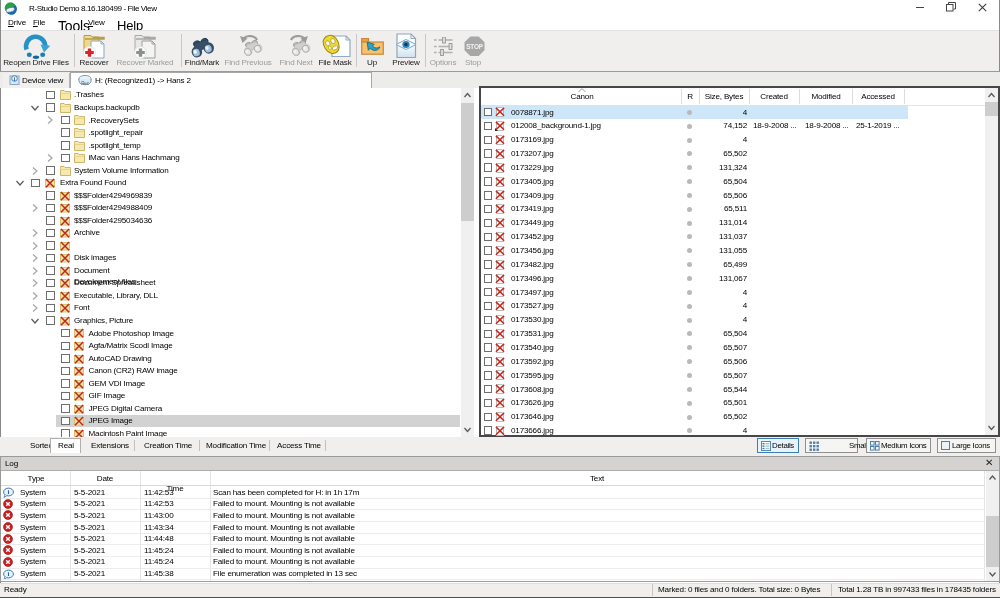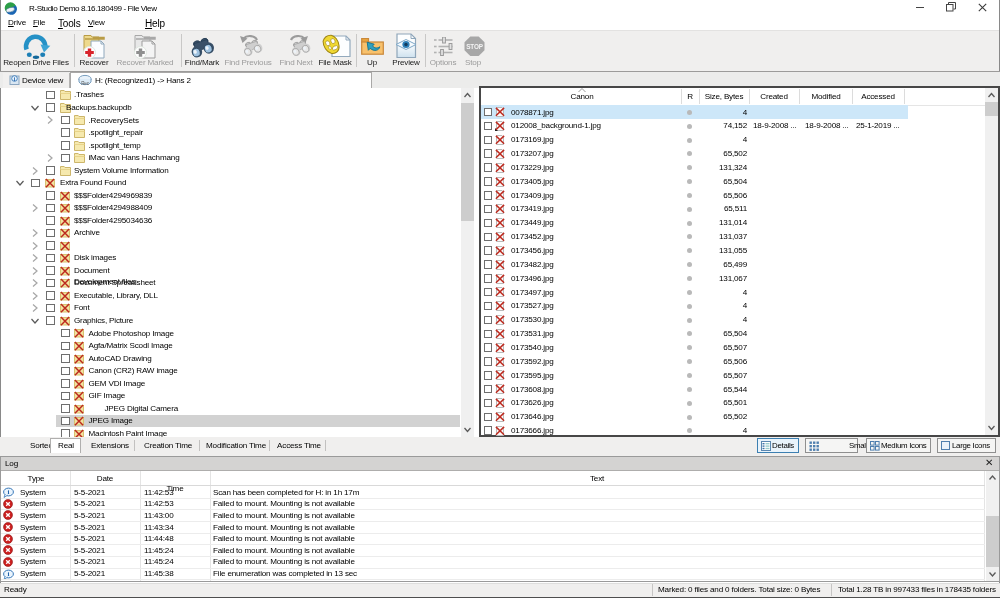--- a/index.html
+++ b/index.html
@@ -17,23 +17,23 @@
 <div class="ab" style="left:916px;top:7px;width:8px;height:1.2px;background:#444"></div>
 <svg width="10" height="10" viewBox="0 0 10 10" style="position:absolute;left:946px;top:2px;">
     <rect x="0.5" y="2.5" width="6.5" height="6.5" fill="#fff" stroke="#444" stroke-width="1"></rect>
     <path d="M2.5 2.5 L2.5 0.5 L9.5 0.5 L9.5 7 L7.5 7" fill="none" stroke="#444" stroke-width="1"></path>
   </svg>
 <svg width="9" height="9" viewBox="0 0 9 9" style="position:absolute;left:978px;top:3px;">
     <path d="M0.8 0.8 L8.2 8.2 M8.2 0.8 L0.8 8.2" stroke="#3c3c3c" stroke-width="1.1"></path>
   </svg>
 <div class="tx" style="left:8px;top:18px;font-size:8.1px;"><u>D</u>rive</div>
 <div class="tx" style="left:33px;top:18px;font-size:8.1px;"><u>F</u>ile</div>
-<div class="tx" style="left:58px;top:18px;font-size:10px;"><u>T</u>ools</div>
+<div class="tx" style="left:58px;top:18px;font-size:14px;"><u>T</u>ools</div>
 <div class="tx" style="left:88px;top:18px;font-size:8.1px;"><u>V</u>iew</div>
-<div class="tx" style="left:117px;top:18px;font-size:10px;margin-left:28px;"><u>H</u>elp</div>
+<div class="tx" style="left:117px;top:18px;font-size:13px;"><u>H</u>elp</div>
 <div class="ab" style="left:1px;top:30px;width:998px;height:41px;background:#f0efee;border-top:1px solid #e3e2e1;"></div>
 <div class="ab" style="left:74px;top:34px;width:1px;height:33px;background:#c9c8c7"></div>
 <div class="ab" style="left:181px;top:34px;width:1px;height:33px;background:#c9c8c7"></div>
 <div class="ab" style="left:356px;top:34px;width:1px;height:33px;background:#c9c8c7"></div>
 <div class="ab" style="left:425px;top:34px;width:1px;height:33px;background:#c9c8c7"></div>
 <svg width="29" height="27" viewBox="0 0 29 27" style="position:absolute;left:22px;top:33px;">
     <path d="M4.6 16.5 A 9.6 9.6 0 1 1 23.2 14.5" stroke="#2591c6" stroke-width="4.6" fill="none"></path>
     <path d="M18.5 11.5 L28.3 12.8 L22 19.5 Z" fill="#3ba3d4"></path>
     <ellipse cx="7.3" cy="21.7" rx="2.5" ry="2.3" fill="#1d7fb5"></ellipse>
     <ellipse cx="14" cy="24.3" rx="3.2" ry="1.7" fill="#13689b"></ellipse>
@@ -177,21 +177,21 @@
   </svg>
 <div class="tx" style="left:74px;top:90.4px;">.Trashes</div>
 <svg width="8" height="6" viewBox="0 0 8 6" style="position:absolute;left:31px;top:104.93px;">
     <path d="M0.5 1 L4 5 L7.5 1" stroke="#595959" stroke-width="1.2" fill="none"></path>
   </svg>
 <div style="position:absolute;left:46px;top:103.43px;width:8.5px;height:8.5px;border:1px solid #6e6e6e;background:#fff;box-sizing:border-box"></div>
 <svg width="11" height="10" viewBox="0 0 11 10" style="position:absolute;left:59.5px;top:102.93px;">
     <path d="M0.5 2.5 L0.5 9.5 L10.5 9.5 L10.5 1.5 L4.95 1.5 L4.18 0.5 L0.5 0.5 Z" fill="#f6e9ae" stroke="#cdb66b" stroke-width="1"></path>
     <path d="M0.5 3.5 L10.5 3.5" stroke="#e8d48a" stroke-width="1"></path>
   </svg>
-<div class="tx" style="left:66px;top:102.9px;">Backups.backupdb</div>
+<div class="tx" style="left:74px;top:102.9px;">Backups.backupdb</div>
 <svg width="6" height="8" viewBox="0 0 6 8" style="position:absolute;left:47px;top:116.46000000000001px;">
     <path d="M1 0.5 L5 4 L1 7.5" stroke="#a6a6a6" stroke-width="1.2" fill="none"></path>
   </svg>
 <div style="position:absolute;left:61px;top:115.96000000000001px;width:8.5px;height:8.5px;border:1px solid #6e6e6e;background:#fff;box-sizing:border-box"></div>
 <svg width="11" height="10" viewBox="0 0 11 10" style="position:absolute;left:74px;top:115.46000000000001px;">
     <path d="M0.5 2.5 L0.5 9.5 L10.5 9.5 L10.5 1.5 L4.95 1.5 L4.18 0.5 L0.5 0.5 Z" fill="#f6e9ae" stroke="#cdb66b" stroke-width="1"></path>
     <path d="M0.5 3.5 L10.5 3.5" stroke="#e8d48a" stroke-width="1"></path>
   </svg>
 <div class="tx" style="left:88.5px;top:115.5px;">.RecoverySets</div>
 <div style="position:absolute;left:61px;top:128.49px;width:8.5px;height:8.5px;border:1px solid #6e6e6e;background:#fff;box-sizing:border-box"></div>
@@ -360,21 +360,21 @@
 <svg width="10" height="10" viewBox="0 0 10 10" style="position:absolute;left:74px;top:391.12px;">
     <rect x="0.5" y="1.5" width="9" height="7.5" fill="#f2e3a0" stroke="#d8c070" stroke-width="1"></rect>
     <path d="M0.9 1 L9.1 9.3 M9.1 1 L0.9 9.3" stroke="#bd2a1f" stroke-width="1.5"></path>
   </svg>
 <div class="tx" style="left:88.5px;top:391.1px;">GIF Image</div>
 <div style="position:absolute;left:61px;top:404.15px;width:8.5px;height:8.5px;border:1px solid #6e6e6e;background:#fff;box-sizing:border-box"></div>
 <svg width="10" height="10" viewBox="0 0 10 10" style="position:absolute;left:74px;top:403.65px;">
     <rect x="0.5" y="1.5" width="9" height="7.5" fill="#f2e3a0" stroke="#d8c070" stroke-width="1"></rect>
     <path d="M0.9 1 L9.1 9.3 M9.1 1 L0.9 9.3" stroke="#bd2a1f" stroke-width="1.5"></path>
   </svg>
-<div class="tx" style="left:88.5px;top:403.6px;margin-left:16px;">JPEG Digital Camera</div>
+<div class="tx" style="left:88.5px;top:403.6px;">JPEG Digital Camera</div>
 <div class="ab" style="left:56px;top:414.7px;width:404px;height:12.5px;background:#d2d2d2"></div>
 <div style="position:absolute;left:61px;top:416.67999999999995px;width:8.5px;height:8.5px;border:1px solid #6e6e6e;background:#fff;box-sizing:border-box"></div>
 <svg width="10" height="10" viewBox="0 0 10 10" style="position:absolute;left:74px;top:416.17999999999995px;">
     <rect x="0.5" y="1.5" width="9" height="7.5" fill="#f2e3a0" stroke="#d8c070" stroke-width="1"></rect>
     <path d="M0.9 1 L9.1 9.3 M9.1 1 L0.9 9.3" stroke="#bd2a1f" stroke-width="1.5"></path>
   </svg>
 <div class="tx" style="left:88.5px;top:416.2px;">JPEG Image</div>
 <div style="position:absolute;left:61px;top:429.21000000000004px;width:8.5px;height:8.5px;border:1px solid #6e6e6e;background:#fff;box-sizing:border-box"></div>
 <svg width="10" height="10" viewBox="0 0 10 10" style="position:absolute;left:74px;top:428.71000000000004px;">
     <rect x="0.5" y="1.5" width="9" height="7.5" fill="#f2e3a0" stroke="#d8c070" stroke-width="1"></rect>

